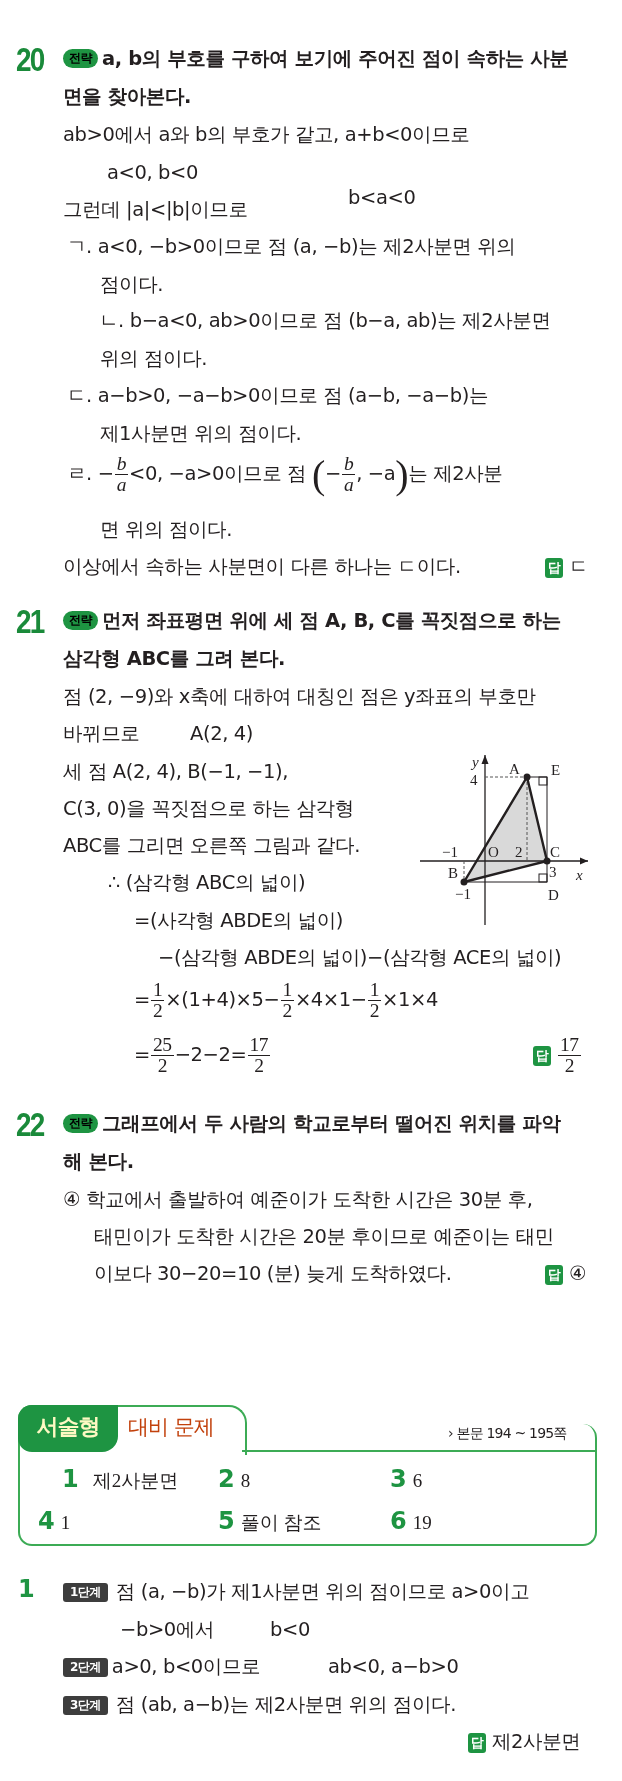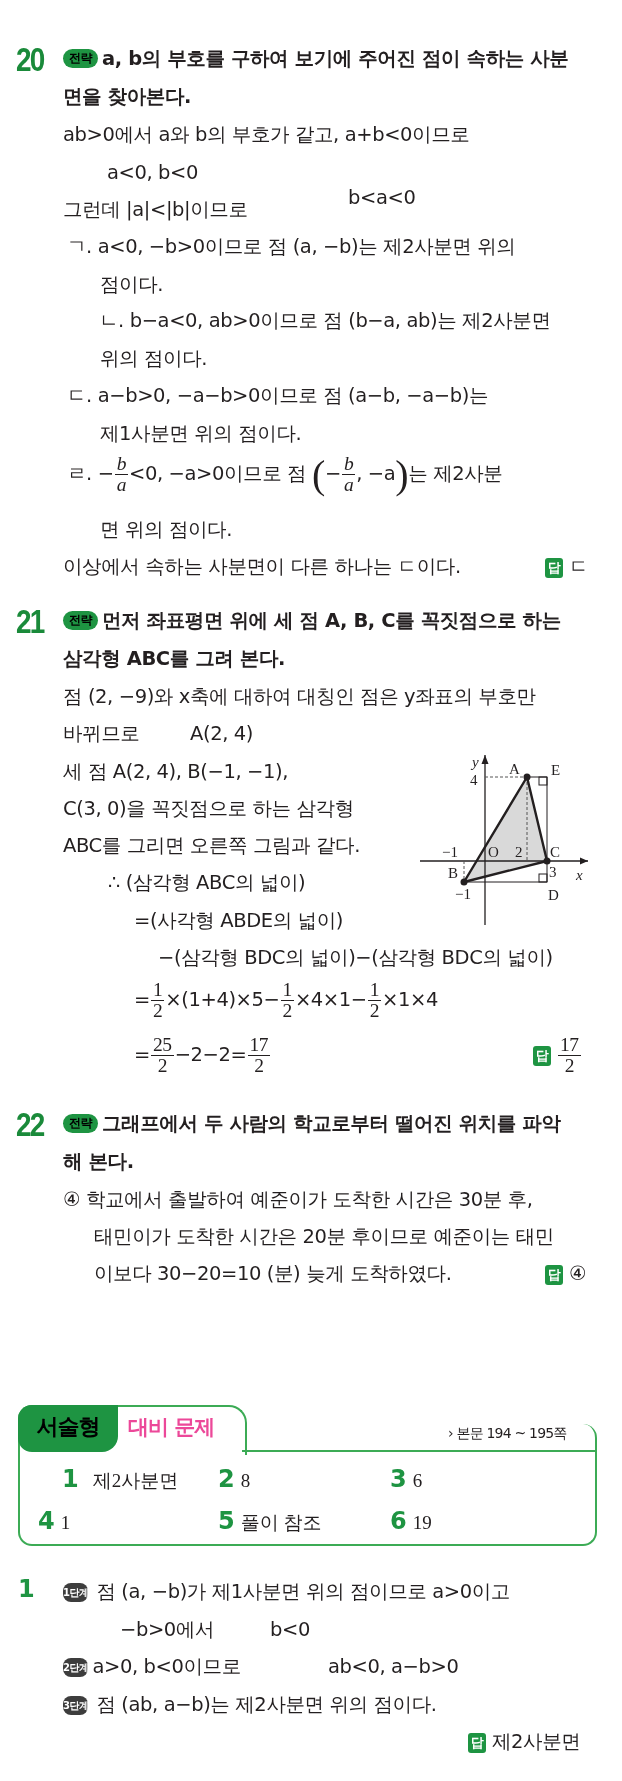--- a/index.html
+++ b/index.html
@@ -15,33 +15,33 @@
            font-size: 12px; font-weight: bold; padding: 2px 6px; line-height: 15px;
            vertical-align: 3px; margin-right: 4px; letter-spacing: -0.5px; }
   .ans { display: inline-block; background: #1e9442; color: #fff; border-radius: 3px;
          width: 18px; height: 20px; font-size: 13px; font-weight: bold; text-align: center;
          line-height: 20px; vertical-align: 1px; margin-right: 6px; }
   .frac { display: inline-flex; flex-direction: column; align-items: center; vertical-align: middle;
           font-family: "Liberation Serif", serif; line-height: 20px; margin: 0 1px; }
   .frac .num { border-bottom: 1.3px solid #231f20; padding: 0 2px; }
   .frac .den { padding: 0 2px; }
   .bigparen { font-family: "Liberation Serif", serif; font-size: 40px; vertical-align: -8px; font-weight: 200; }
-  .step { display: inline-block; background: #3d3d3d; color: #fff; font-size: 10px; font-weight: bold;
-          padding: 1px 0; line-height: 17px; border-radius: 8px; margin-right: 8px; vertical-align: 2px; letter-spacing: -0.5px; }
+  .step { display: inline-block; background: #3d3d3d; color: #fff; font-size: 12px; font-weight: bold;
+          padding: 1px 7px; line-height: 17px; border-radius: 3px; margin-right: 8px; vertical-align: 2px; letter-spacing: -0.5px; }
   .box-outer { position: absolute; left: 18px; top: 1424px; width: 575px; height: 120px;
                border: 2.5px solid #3cab55; border-radius: 14px; border-top: none; }
   .box-topline { position: absolute; left: 242px; top: 1450px; width: 353px; height: 0;
                  border-top: 2.5px solid #3cab55; }
   .tab-back { position: absolute; left: 18px; top: 1405px; width: 225px; height: 48px;
               border: 2.5px solid #3cab55; border-bottom: none; border-radius: 14px 18px 0 0; background: #fff; }
   .tab-green { position: absolute; left: 18px; top: 1405px; width: 100px; height: 47px;
-               background: #1e9442; border-radius: 14px 0 16px 14px; color: #000000; font-weight: bold;
+               background: #1e9442; border-radius: 14px 0 16px 14px; color: #fef9c3; font-weight: bold;
                font-size: 22px; line-height: 44px; text-align: center; letter-spacing: -1px; }
-  .tab-white { position: absolute; left: 128px; top: 1410px; font-weight: bold; font-size: 21px;
-               line-height: 34px; letter-spacing: -1px; color: #ec4899; }
+  .tab-white { position: absolute; left: 128px; top: 1410px; font-weight: normal; font-size: 21px;
+               line-height: 34px; letter-spacing: -1px; color: #c2410c; }
   .box-ref { position: absolute; left: 448px; top: 1425px; font-size: 14px; letter-spacing: -0.8px; color: #231f20; }
   .gnum { font-family: "DejaVu Sans", sans-serif; font-weight: bold; color: #1e9442; font-size: 24px; }
   .canswer { position: absolute; font-size: 19px; font-family: "Liberation Serif", serif; }
 </style>
 </head>
 <body>
 
 <div class="qnum" style="left:16px; top:42px;">20</div>
 <div class="abs txt" style="left:63px; top:47px; font-weight:bold;">
   <span class="badge">전략</span><span>a, b의 부호를 구하여 보기에 주어진 점이 속하는 사분</span>
@@ -80,21 +80,21 @@
 </div>
 <div class="abs txt" style="left:63px; top:647px; font-weight:bold;">삼각형 ABC를 그려 본다.</div>
 <div class="abs txt" style="left:63px; top:685px;">점 (2, −9)와 x축에 대하여 대칭인 점은 y좌표의 부호만</div>
 <div class="abs txt" style="left:63px; top:722px;">바뀌므로</div>
 <div class="abs txt" style="left:190px; top:722px;">A(2, 4)</div>
 <div class="abs txt" style="left:63px; top:760px;">세 점 A(2, 4), B(−1, −1),</div>
 <div class="abs txt" style="left:63px; top:797px;">C(3, 0)을 꼭짓점으로 하는 삼각형</div>
 <div class="abs txt" style="left:63px; top:834px;">ABC를 그리면 오른쪽 그림과 같다.</div>
 <div class="abs txt" style="left:108px; top:871px;">∴ (삼각형 ABC의 넓이)</div>
 <div class="abs txt" style="left:134px; top:909px;">=(사각형 ABDE의 넓이)</div>
-<div class="abs txt" style="left:158px; top:946px;">−(삼각형 BDC의 넓이)−(삼각형 BDC의 넓이)</div>
+<div class="abs txt" style="left:158px; top:946px;">−(삼각형 ABDE의 넓이)−(삼각형 ACE의 넓이)</div>
 
 <div class="abs txt" style="left:134px; top:978px; line-height:44px;">
   <span>=</span><span class="frac">
       <span class="num">1</span>
       <span class="den">2</span>
     </span><span>×(1+4)×5−</span><span class="frac">
       <span class="num">1</span>
       <span class="den">2</span>
     </span><span>×4×1−</span><span class="frac">
       <span class="num">1</span>

